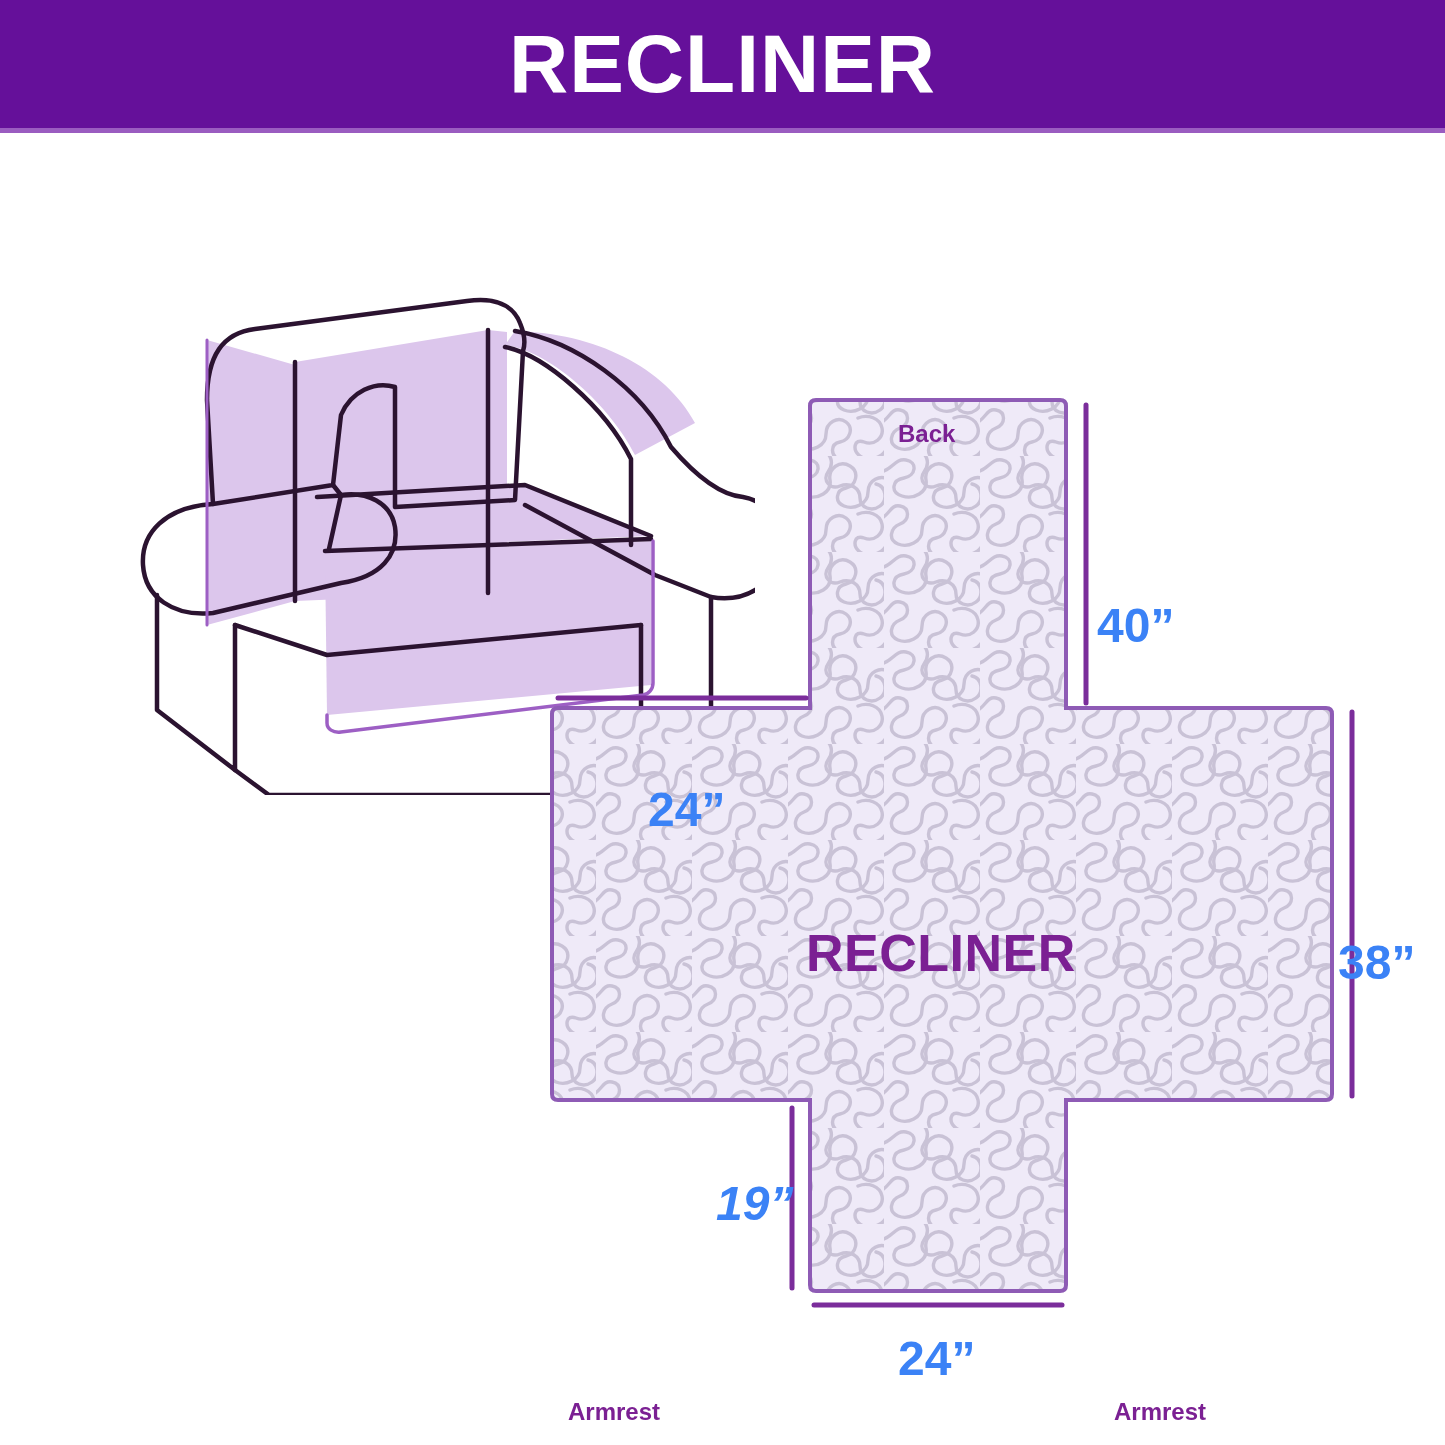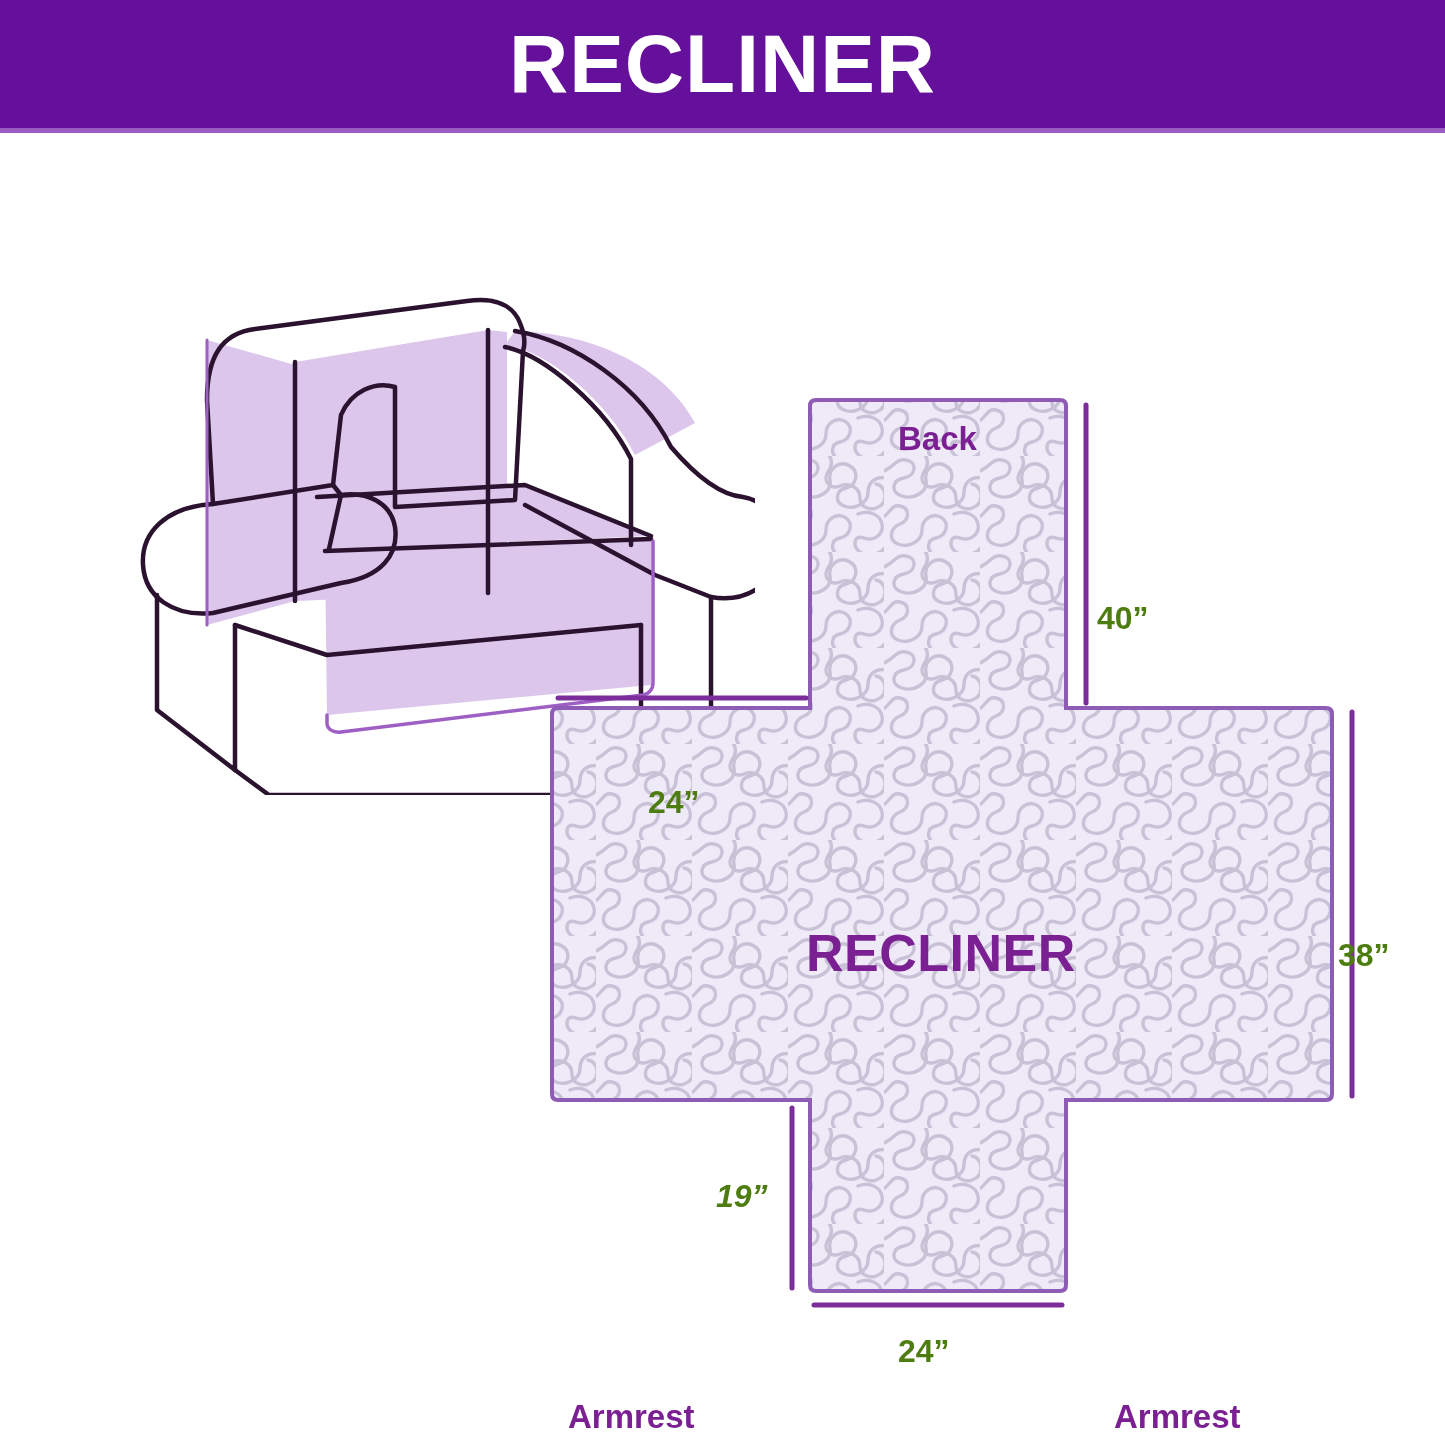--- a/index.html
+++ b/index.html
@@ -57,33 +57,33 @@
   #cover-diagram {
     position: absolute;
     left: 500px;
     top: 360px;
     width: 945px;
     height: 1045px;
   }
 
   .dim-label {
     position: absolute;
-    color: #4d7c0f;
-    font-weight: bold;
-    font-size: 32px;
+    color: #3b82f6;
+    font-weight: bold;
+    font-size: 48px;
     font-family: "Liberation Sans", sans-serif;
     white-space: nowrap;
     line-height: 1;
     text-align: right;
   }
   .panel-label {
     position: absolute;
     color: #7B2093;
     font-weight: bold;
-    font-size: 33px;
+    font-size: 24px;
     font-family: "Liberation Sans", sans-serif;
     white-space: nowrap;
     line-height: 1;
   }
   #center-label {
     position: absolute;
     color: #7B2093;
     font-weight: bold;
     font-size: 52px;
     letter-spacing: 0.5px;

